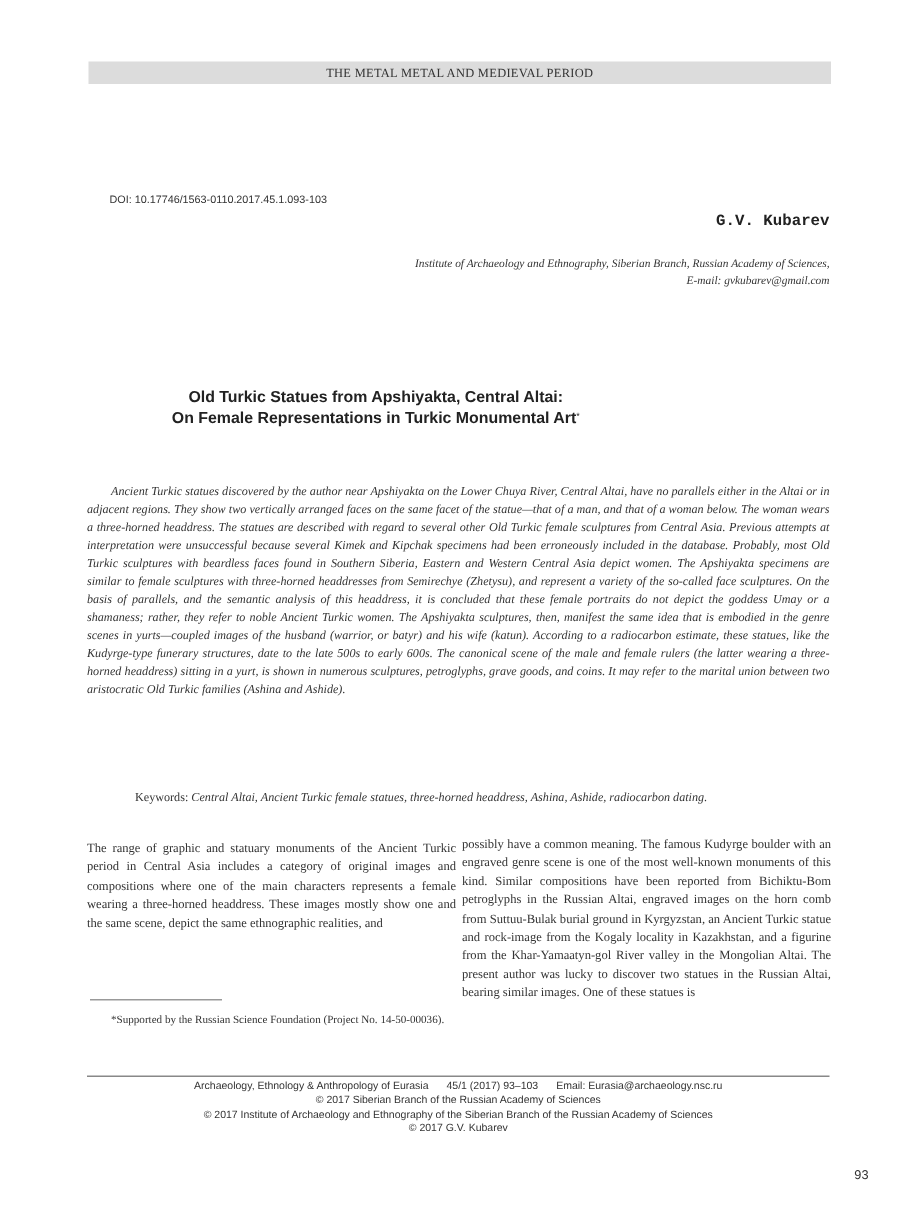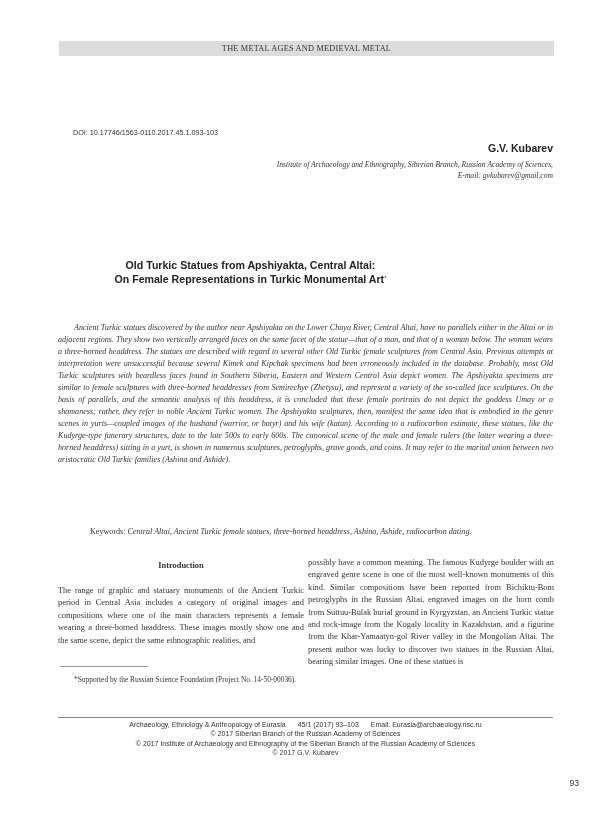--- a/index.html
+++ b/index.html
@@ -12,22 +12,22 @@
   }
   .doi {
     position: absolute; left: 73px; top: 128px;
     font-family: "Liberation Sans", sans-serif; font-size: 7.2px; color: #333;
   }
   .author-block {
     position: absolute; right: 58px; top: 142px; text-align: right;
     font-family: "Liberation Serif", serif; font-style: italic; font-size: 7.6px; line-height: 10.6px; color: #333;
   }
   .author-name {
-    font-family: Liberation Sans, sans-serif; font-style: normal; font-weight: bold;
-    font-size: 10.5px; line-height: 13px; color: #222; margin-bottom: 5px;
+    font-family: Liberation Mono, monospace; font-style: normal; font-weight: bold;
+    font-size: 10.5px; line-height: 13px; color: #222; margin-bottom: 16px;
   }
   .title {
     position: absolute; left: 0; width: 501px; top: 258px; text-align: center;
     font-family: "Liberation Sans", sans-serif; font-weight: bold; font-size: 10.6px; line-height: 14px; color: #222;
   }
   .title sup { font-size: 6px; font-weight: normal; vertical-align: top; position: relative; top: -1px; }
   .abstract {
     position: absolute; left: 58px; width: 495px; top: 322px;
     font-family: "Liberation Serif", serif; font-style: italic; font-size: 8.1px; line-height: 12px;
     text-align: justify; text-indent: 16px; color: #333; margin: 0;
@@ -58,42 +58,41 @@
   .footer .gap { display: inline-block; width: 12px; }
   .page-number {
     position: absolute; left: 0; width: 579px; top: 778px; text-align: right;
     font-family: "Liberation Sans", sans-serif; font-size: 8.5px; color: #333;
   }
 </style>
 </head>
 <body>
 
 <div class="section-bar">
-  <span>THE METAL AGES AND MEDIEVAL METAL</span>
+  <span>THE METAL METAL AND MEDIEVAL PERIOD</span>
 </div>
 
 <div class="doi">DOI: 10.17746/1563-0110.2017.45.1.093-103</div>
 
 <div class="author-block">
   <div class="author-name">G.V. Kubarev</div>
   <div>Institute of Archaeology and Ethnography, Siberian Branch, Russian Academy of Sciences,</div>
   <div>E-mail: gvkubarev@gmail.com</div>
 </div>
 
 <div class="title">
   <div>Old Turkic Statues from Apshiyakta, Central Altai:</div>
   <div><span>On Female Representations in Turkic Monumental Art</span><sup>*</sup></div>
 </div>
 
 <p class="abstract">Ancient Turkic statues discovered by the author near Apshiyakta on the Lower Chuya River, Central Altai, have no parallels either in the Altai or in adjacent regions. They show two vertically arranged faces on the same facet of the statue—that of a man, and that of a woman below. The woman wears a three-horned headdress. The statues are described with regard to several other Old Turkic female sculptures from Central Asia. Previous attempts at interpretation were unsuccessful because several Kimek and Kipchak specimens had been erroneously included in the database. Probably, most Old Turkic sculptures with beardless faces found in Southern Siberia, Eastern and Western Central Asia depict women. The Apshiyakta specimens are similar to female sculptures with three-horned headdresses from Semirechye (Zhetysu), and represent a variety of the so-called face sculptures. On the basis of parallels, and the semantic analysis of this headdress, it is concluded that these female portraits do not depict the goddess Umay or a shamaness; rather, they refer to noble Ancient Turkic women. The Apshiyakta sculptures, then, manifest the same idea that is embodied in the genre scenes in yurts—coupled images of the husband (warrior, or batyr) and his wife (katun). According to a radiocarbon estimate, these statues, like the Kudyrge-type funerary structures, date to the late 500s to early 600s. The canonical scene of the male and female rulers (the latter wearing a three-horned headdress) sitting in a yurt, is shown in numerous sculptures, petroglyphs, grave goods, and coins. It may refer to the marital union between two aristocratic Old Turkic families (Ashina and Ashide).</p>
 
 <p class="keywords"><span>Keywords:</span> <em>Central Altai, Ancient Turkic female statues, three-horned headdress, Ashina, Ashide, radiocarbon dating.</em></p>
 
 <div class="col col-left">
-  <div class="intro-heading">Introduction</div>
   <p class="para">The range of graphic and statuary monuments of the Ancient Turkic period in Central Asia includes a category of original images and compositions where one of the main characters represents a female wearing a three-horned headdress. These images mostly show one and the same scene, depict the same ethnographic realities, and</p>
 </div>
 
 <div class="col col-right">
   <p class="para">possibly have a common meaning. The famous Kudyrge boulder with an engraved genre scene is one of the most well-known monuments of this kind. Similar compositions have been reported from Bichiktu-Bom petroglyphs in the Russian Altai, engraved images on the horn comb from Suttuu-Bulak burial ground in Kyrgyzstan, an Ancient Turkic statue and rock-image from the Kogaly locality in Kazakhstan, and a figurine from the Khar-Yamaatyn-gol River valley in the Mongolian Altai. The present author was lucky to discover two statues in the Russian Altai, bearing similar images. One of these statues is</p>
 </div>
 
 <div class="footnote-rule"></div>
 <p class="footnote">*Supported by the Russian Science Foundation (Project No. 14-50-00036).</p>
 

